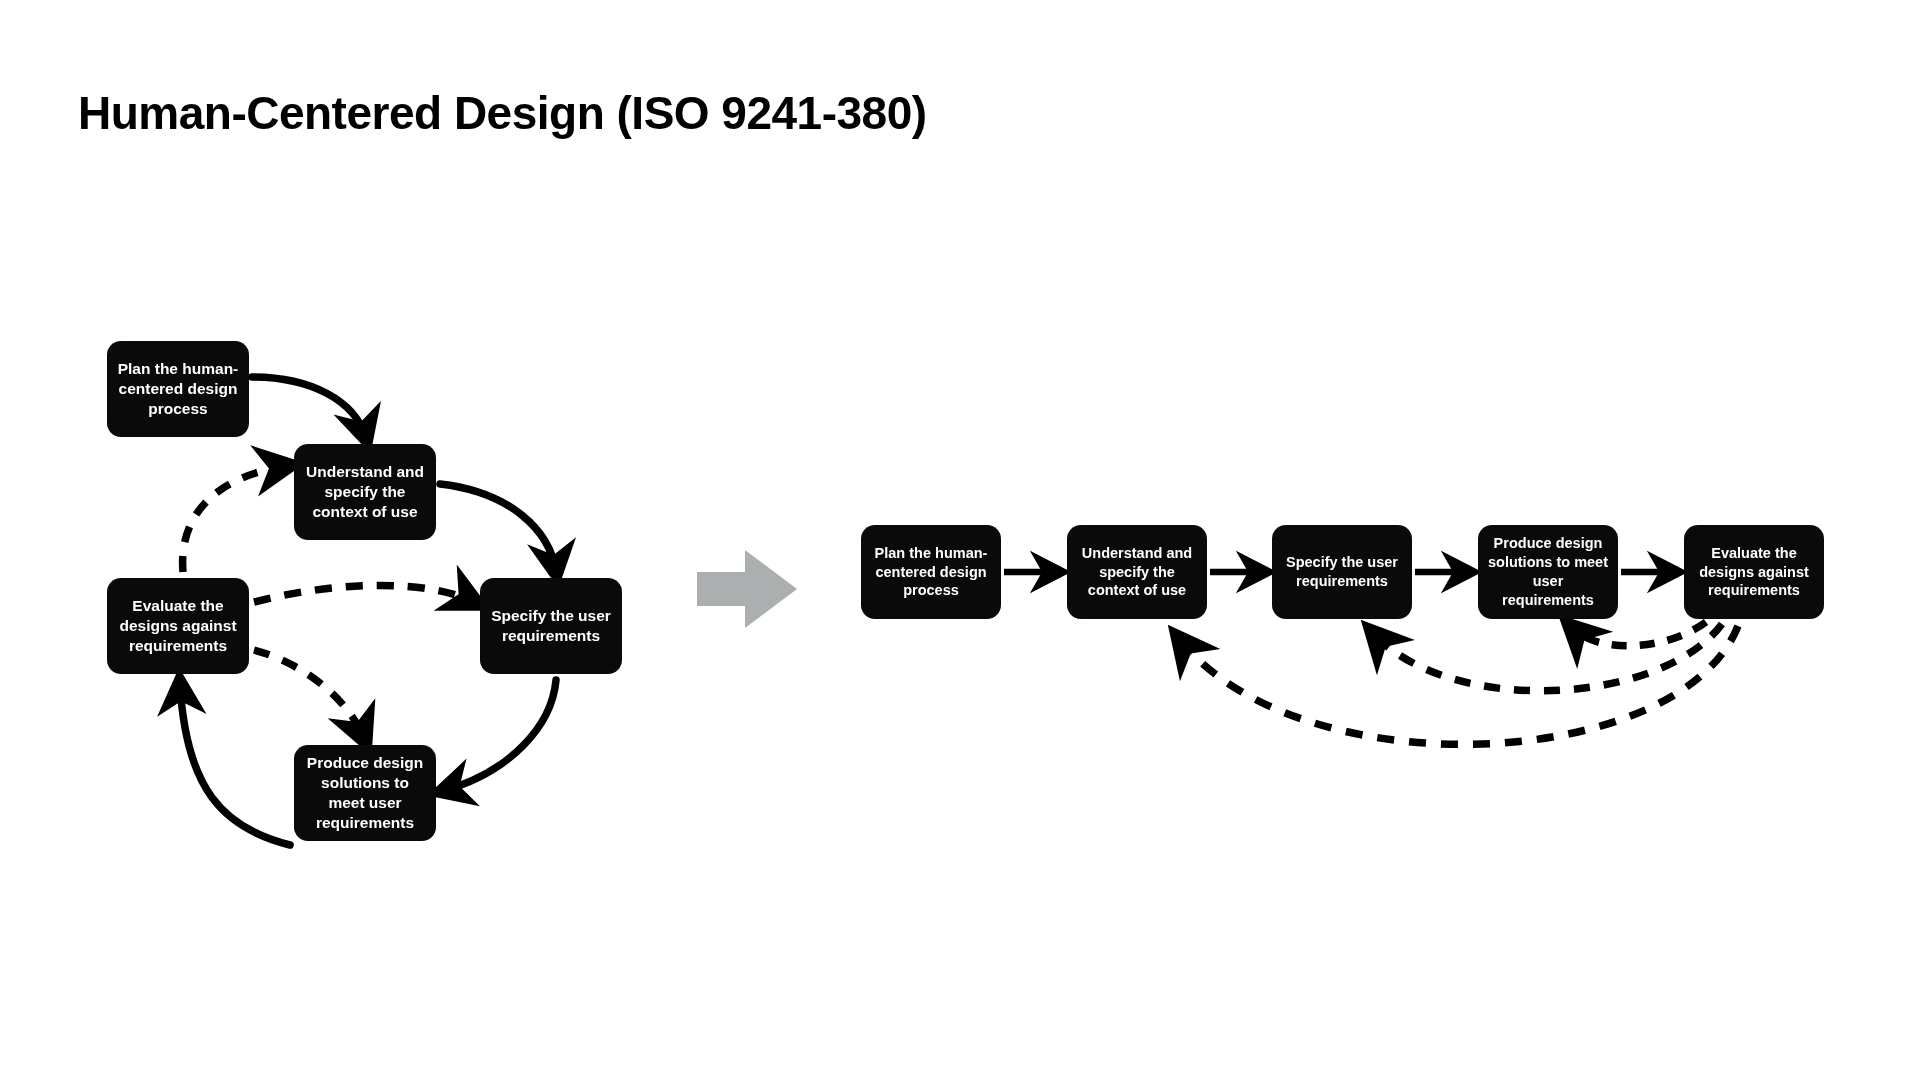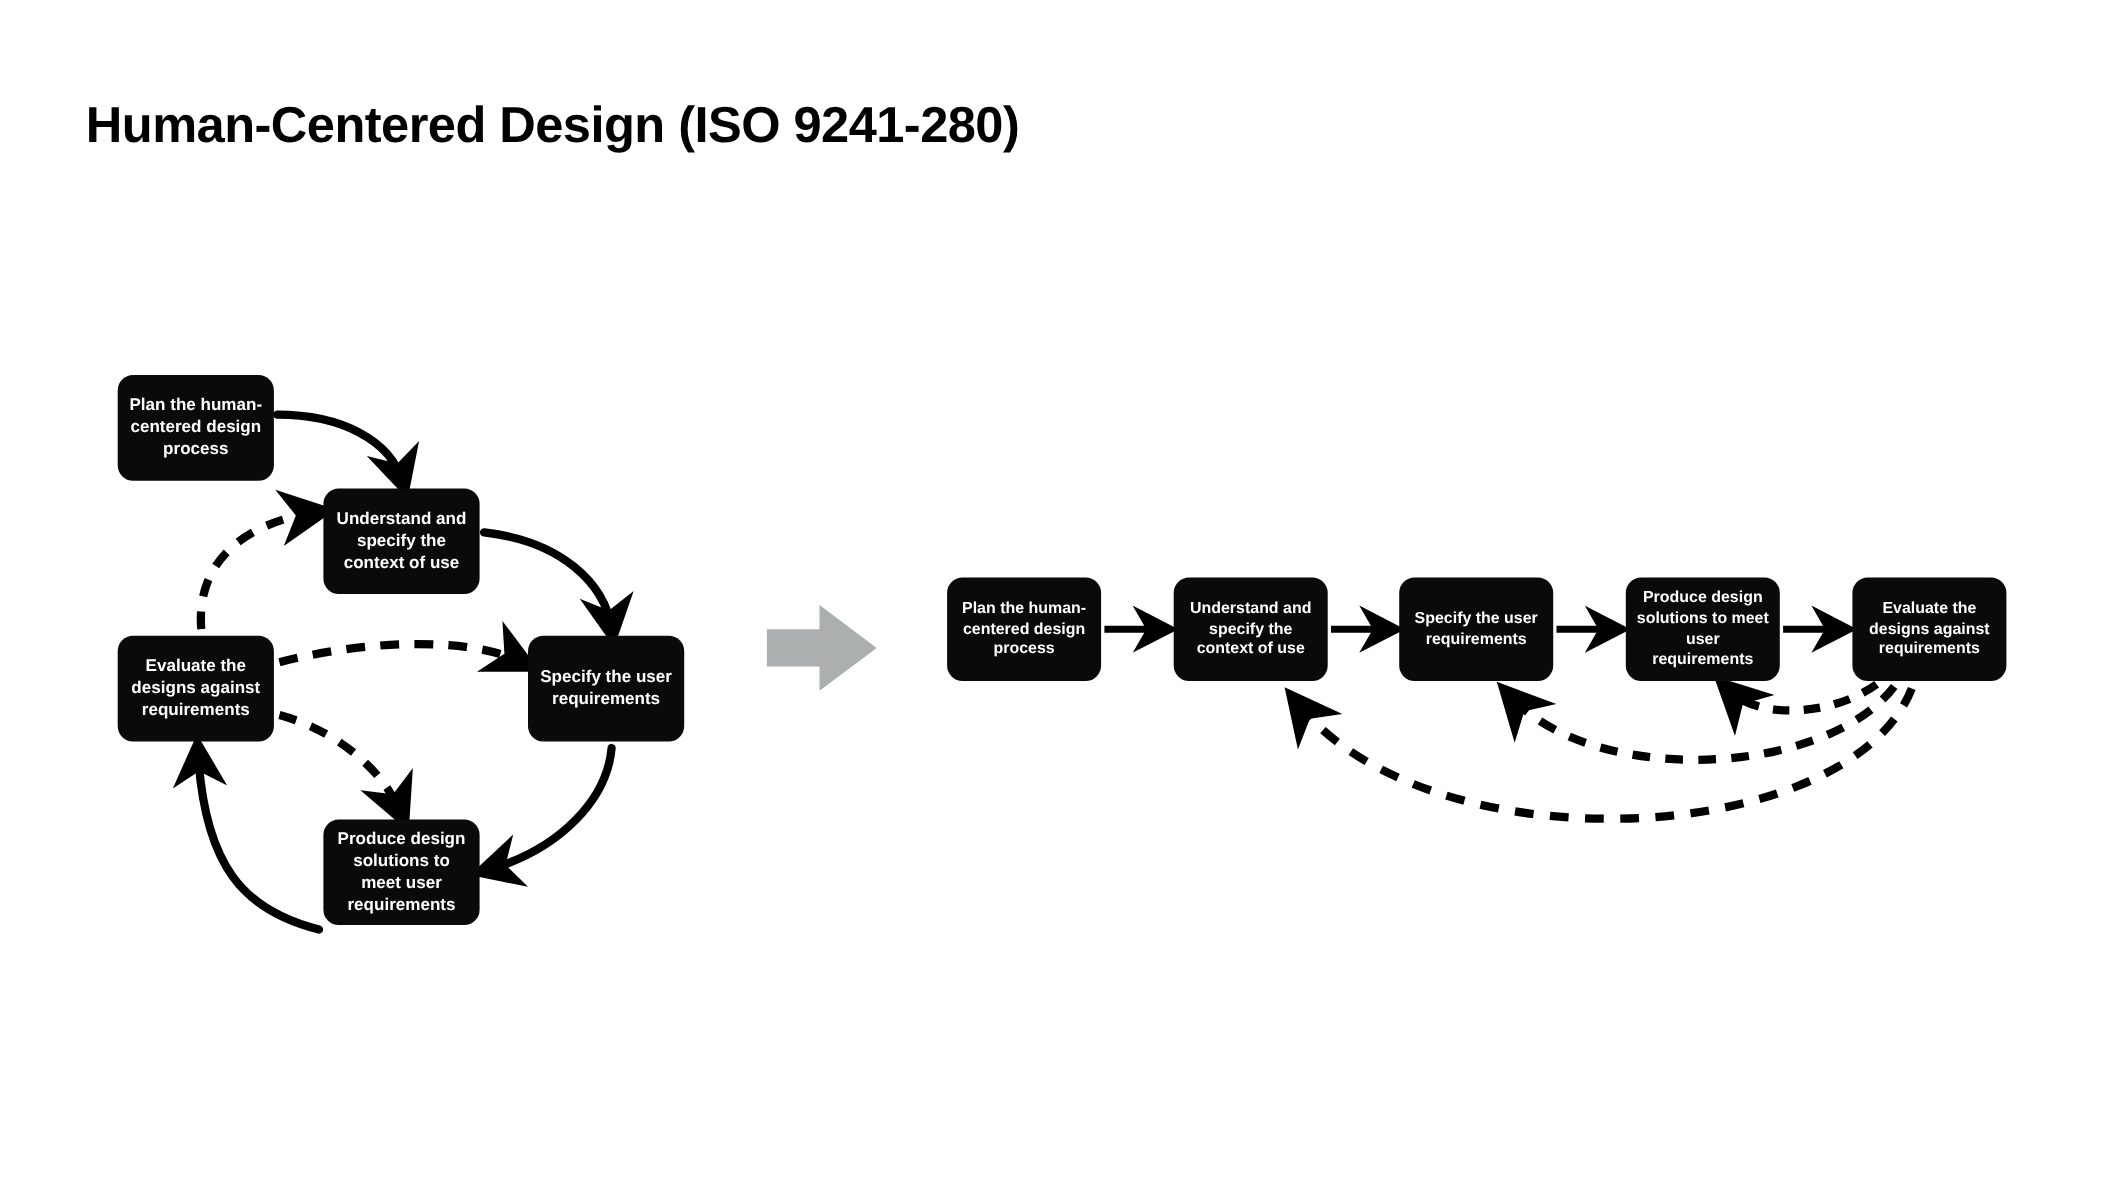--- a/index.html
+++ b/index.html
@@ -57,21 +57,21 @@
   #r-prod    { left:1478px; top:525px; width:140px; height:94px; font-size:14.5px; }
   #r-eval    { left:1684px; top:525px; width:140px; height:94px; font-size:14.5px; }
 
   #transition-arrow { position:absolute; left:697px; top:550px; width:100px; height:78px; z-index:4; }
 </style>
 </head>
 <body>
 
 <div id="stage">
 
-  <div id="page-title">Human-Centered Design (ISO 9241-280)</div>
+  <div id="page-title">Human-Centered Design (ISO 9241-380)</div>
 
   <svg class="svg-layer" viewBox="0 0 1920 1080" xmlns="http://www.w3.org/2000/svg">
     <defs>
       <marker id="ah" markerWidth="7" markerHeight="7" refX="4.2" refY="3.5" orient="auto" markerUnits="strokeWidth">
         <path d="M0,0.2 L6.4,3.5 L0,6.8 L1.9,3.5 Z" fill="#000"></path>
       </marker>
       <marker id="ahd" markerWidth="7.5" markerHeight="7.5" refX="4.3" refY="3.75" orient="auto" markerUnits="strokeWidth">
         <path d="M0,0.3 L6.9,3.75 L0,7.2 L2.0,3.75 Z" fill="#000"></path>
       </marker>
     </defs>

